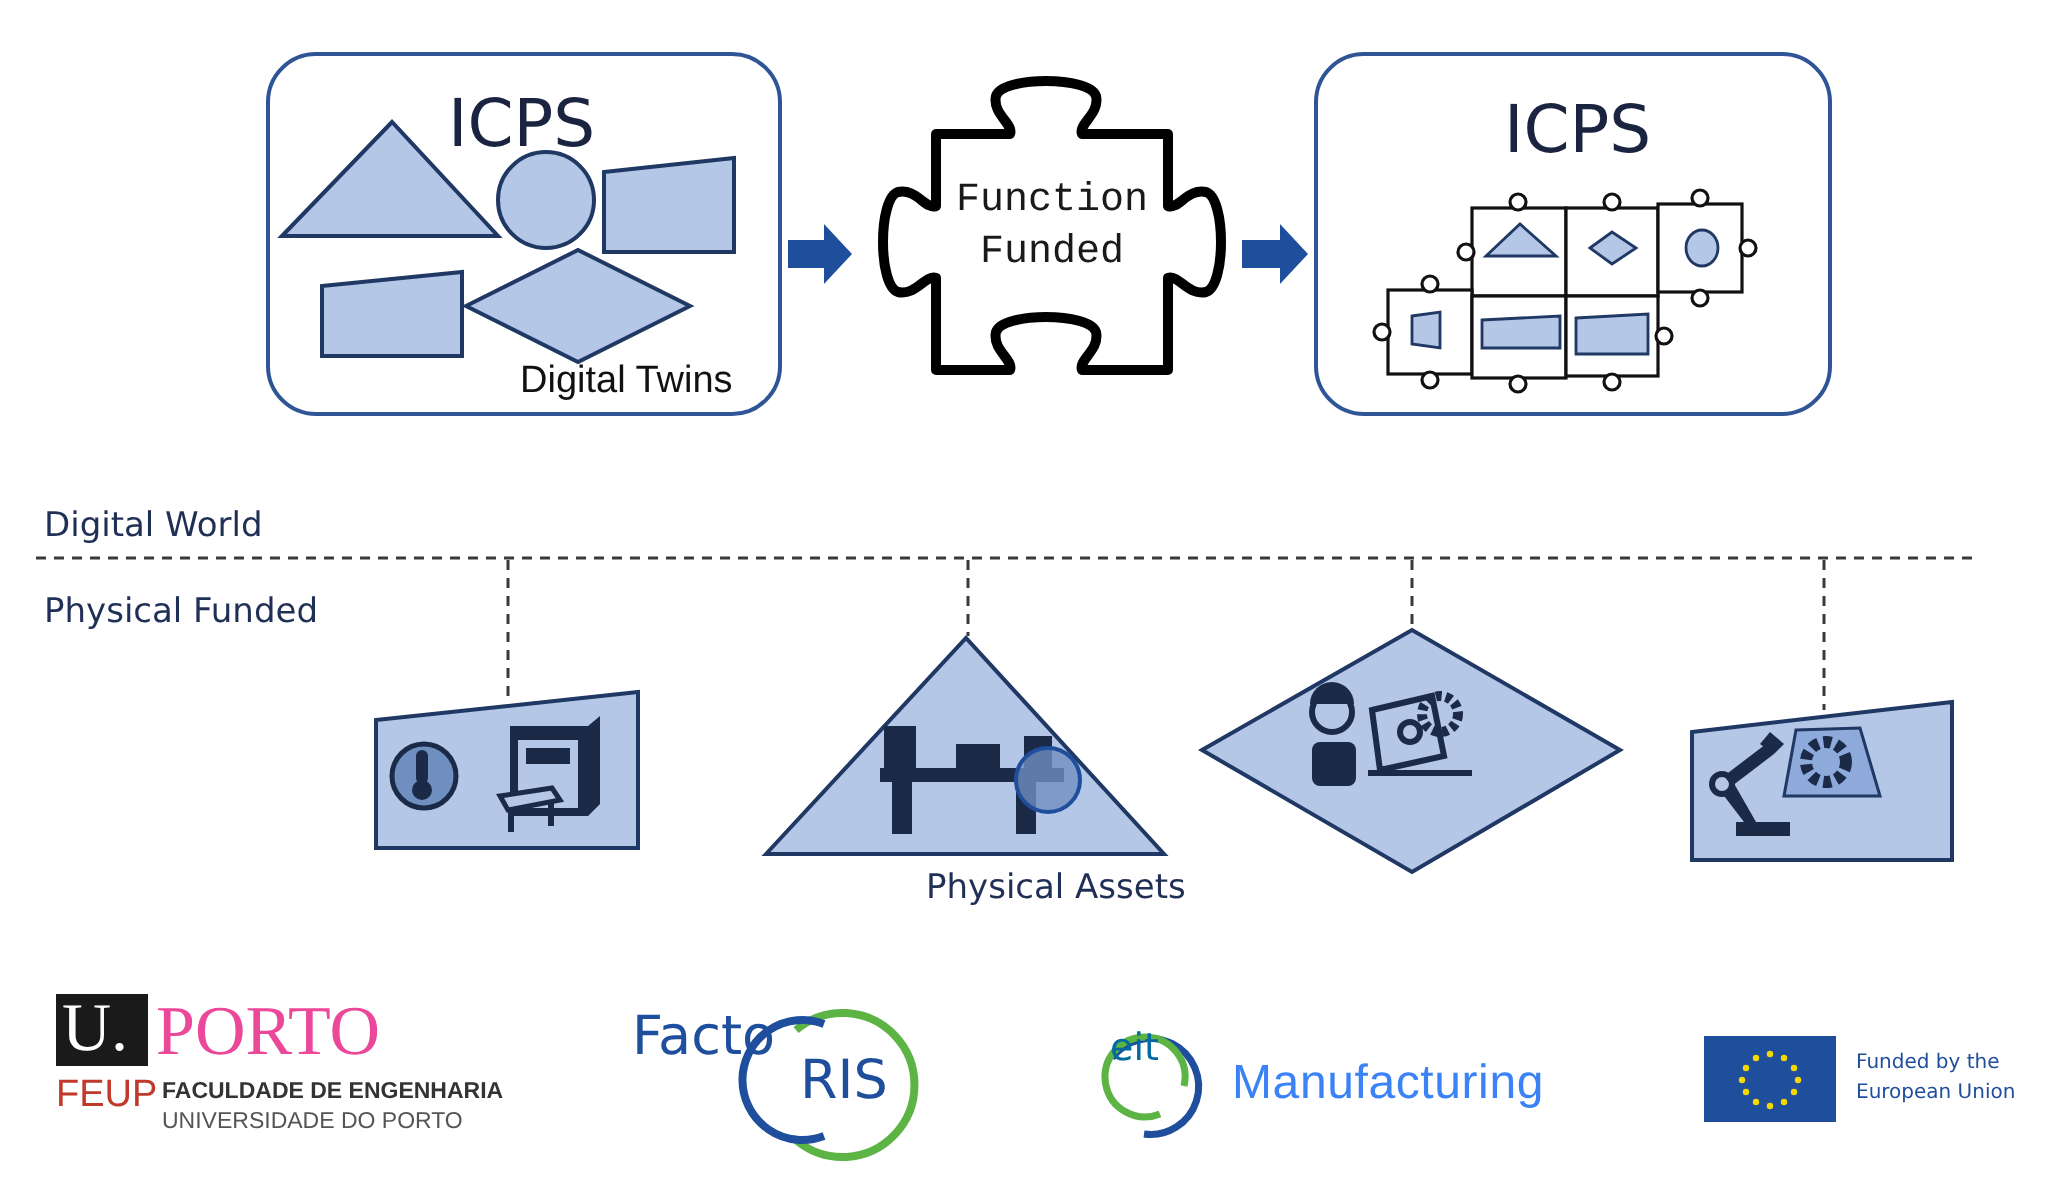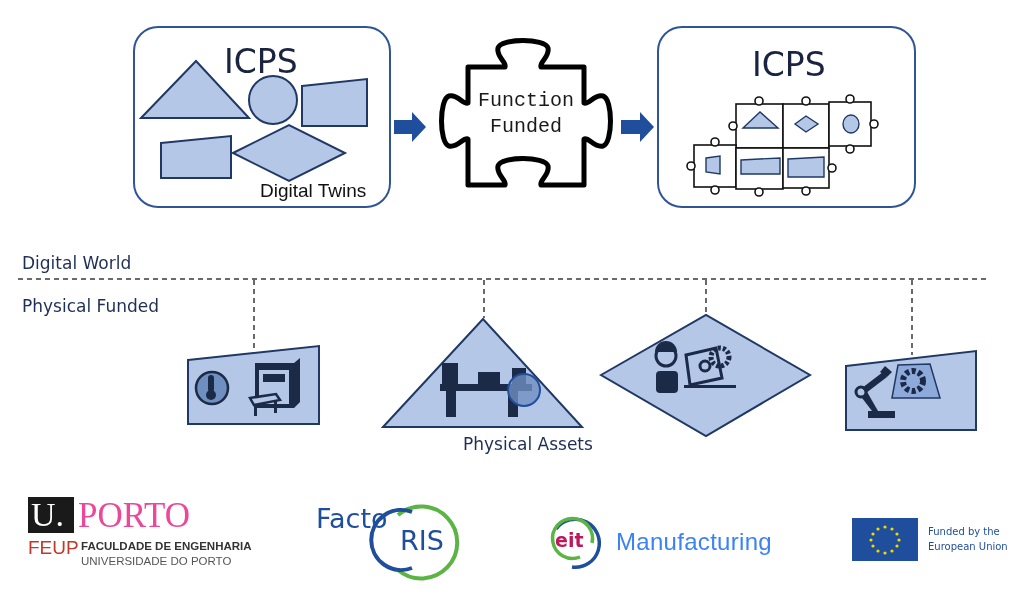--- a/index.html
+++ b/index.html
@@ -162,17 +162,17 @@
 
 <div class="lbl" style="left:31px;top:496px;font-family:'Liberation Serif',serif;font-size:34px;color:#fff;">U.</div>
 <div class="lbl" style="left:78px;top:496px;font-family:'Liberation Serif',serif;font-size:35px;color:#ec4899;">PORTO</div>
 <div class="lbl" style="left:28px;top:537px;font-family:'Liberation Sans',sans-serif;font-size:19px;color:#c0392b;">FEUP</div>
 <div class="lbl" style="left:81px;top:540px;font-family:'Liberation Sans',sans-serif;font-weight:bold;font-size:11.5px;color:#333;">FACULDADE DE ENGENHARIA</div>
 <div class="lbl" style="left:81px;top:555px;font-family:'Liberation Sans',sans-serif;font-size:11.5px;color:#555;">UNIVERSIDADE DO PORTO</div>
 
 <div class="lbl" style="left:316px;top:503px;font-family:'DejaVu Sans',sans-serif;font-size:27px;color:#1f4e9c;">Facto</div>
 <div class="lbl" style="left:400px;top:525px;font-family:'DejaVu Sans',sans-serif;font-size:27px;color:#1f4e9c;">RIS</div>
 
-<div class="lbl" style="left:555px;top:529px;font-family:'DejaVu Sans',sans-serif;font-size:19px;color:#be185d;font-weight:bold;">eit</div>
+<div class="lbl" style="left:555px;top:513px;font-family:'DejaVu Sans',sans-serif;font-size:19px;color:#0369a1;">eit</div>
 <div class="lbl" style="left:616px;top:528px;font-family:Liberation Sans, sans-serif;font-size:24px;color:#3b82f6;letter-spacing:0.3px;">Manufacturing</div>
 
 <div class="lbl" style="left:928px;top:526px;font-family:'DejaVu Sans',sans-serif;font-size:10px;color:#1f4e9c;">Funded by the</div>
 <div class="lbl" style="left:928px;top:541px;font-family:'DejaVu Sans',sans-serif;font-size:10px;color:#1f4e9c;">European Union</div>
 
 </body></html>

